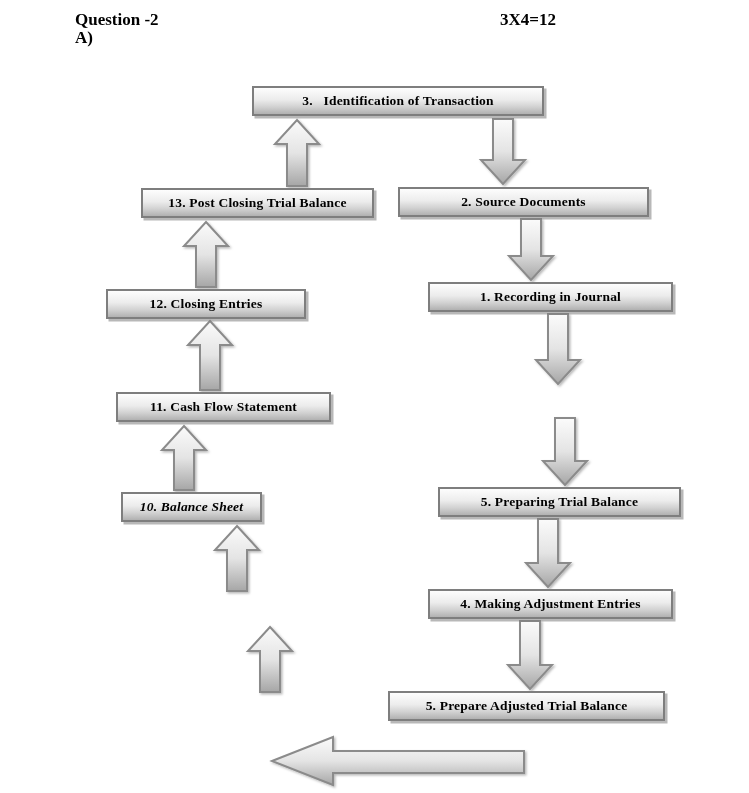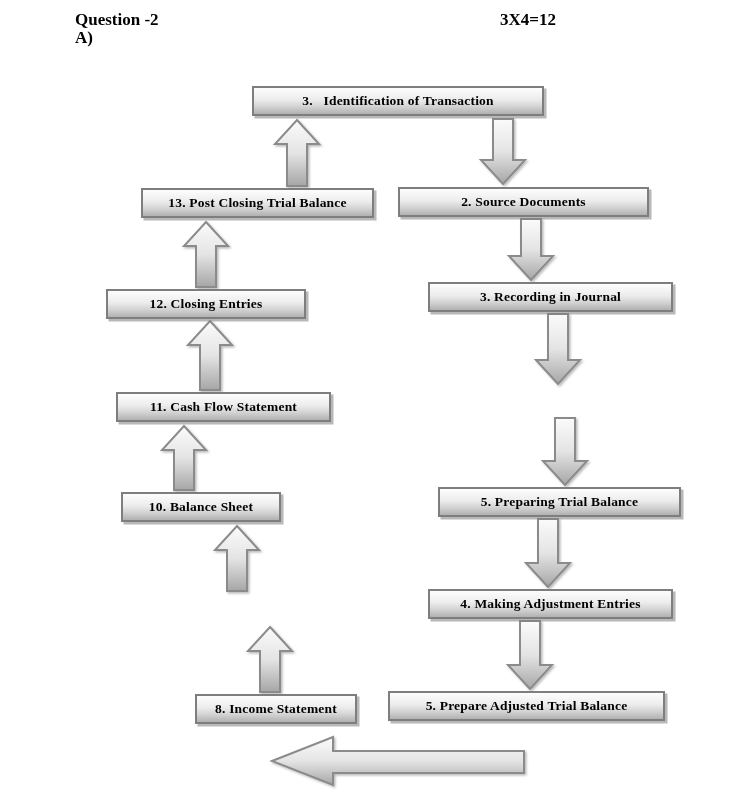--- a/index.html
+++ b/index.html
@@ -85,35 +85,32 @@
     <polygon points="272,761 333,737 333,751 524,751 524,773 333,773 333,785"></polygon>
   </svg>
 
   <div class="flow-box" style="left:252px; top:86px;  width:292px;">
     <span class="box-label">3.   Identification of Transaction</span>
   </div>
   <div class="flow-box" style="left:398px; top:187px; width:251px;">
     <span class="box-label">2. Source Documents</span>
   </div>
   <div class="flow-box" style="left:428px; top:282px; width:245px;">
-    <span class="box-label">3. Recording in Journal</span>
+    <span class="box-label">1. Recording in Journal</span>
   </div>
   <div class="flow-box" style="left:438px; top:487px; width:243px;">
     <span class="box-label">5. Preparing Trial Balance</span>
   </div>
   <div class="flow-box" style="left:428px; top:589px; width:245px;">
     <span class="box-label">4. Making Adjustment Entries</span>
   </div>
   <div class="flow-box" style="left:388px; top:691px; width:277px;">
     <span class="box-label">5. Prepare Adjusted Trial Balance</span>
   </div>
-  <div class="flow-box" style="left:195px; top:694px; width:162px;">
-    <span class="box-label">8. Income Statement</span>
-  </div>
-  <div class="flow-box" style="left:121px; top:492px; width:160px;">
+  <div class="flow-box" style="left:121px; top:492px; width:141px;font-style:italic;">
     <span class="box-label">10. Balance Sheet</span>
   </div>
   <div class="flow-box" style="left:116px; top:392px; width:215px;">
     <span class="box-label">11. Cash Flow Statement</span>
   </div>
   <div class="flow-box" style="left:106px; top:289px; width:200px;">
     <span class="box-label">12. Closing Entries</span>
   </div>
   <div class="flow-box" style="left:141px; top:188px; width:233px;">
     <span class="box-label">13. Post Closing Trial Balance</span>

